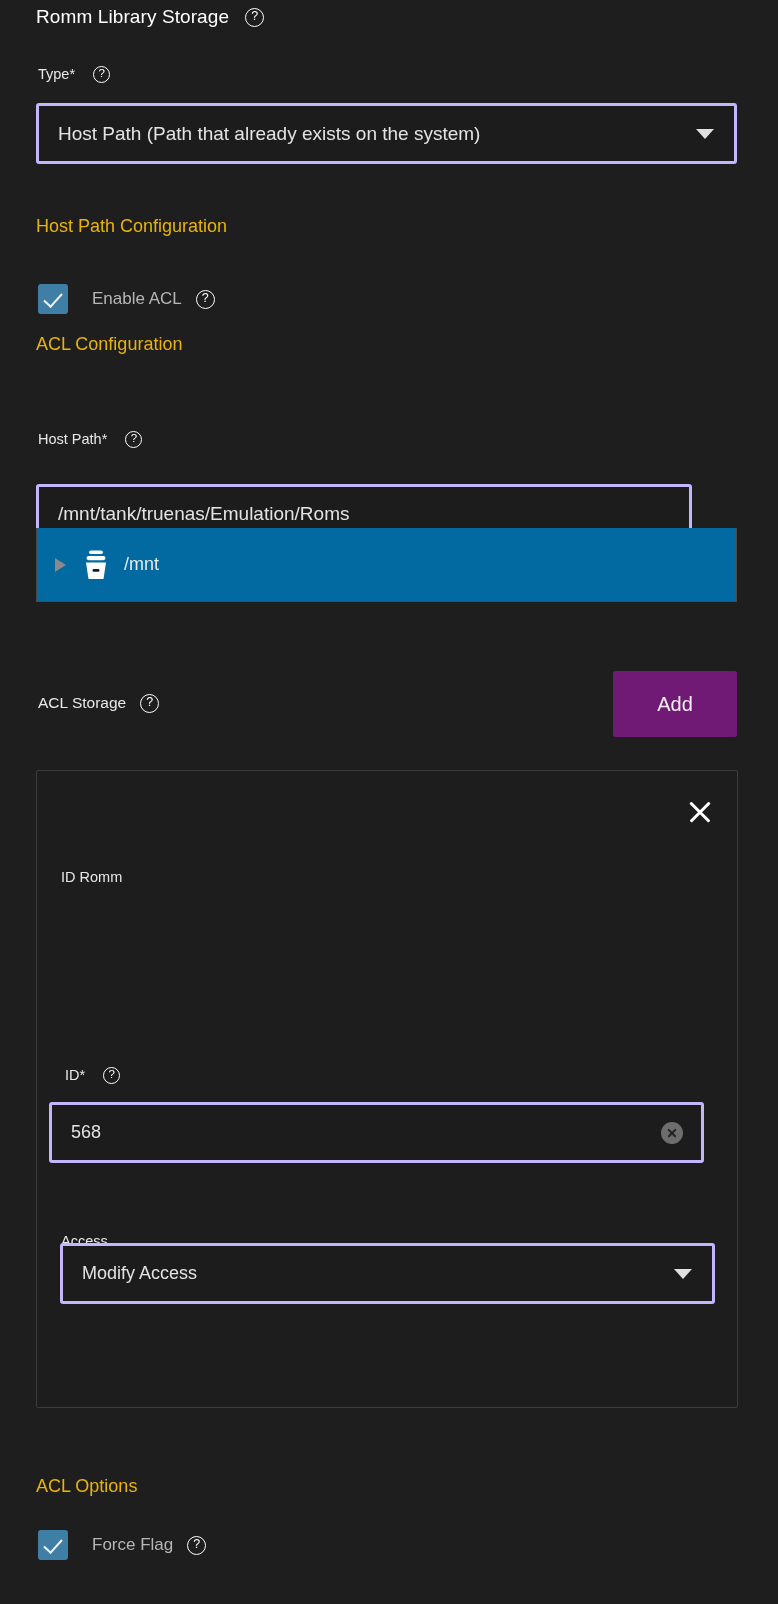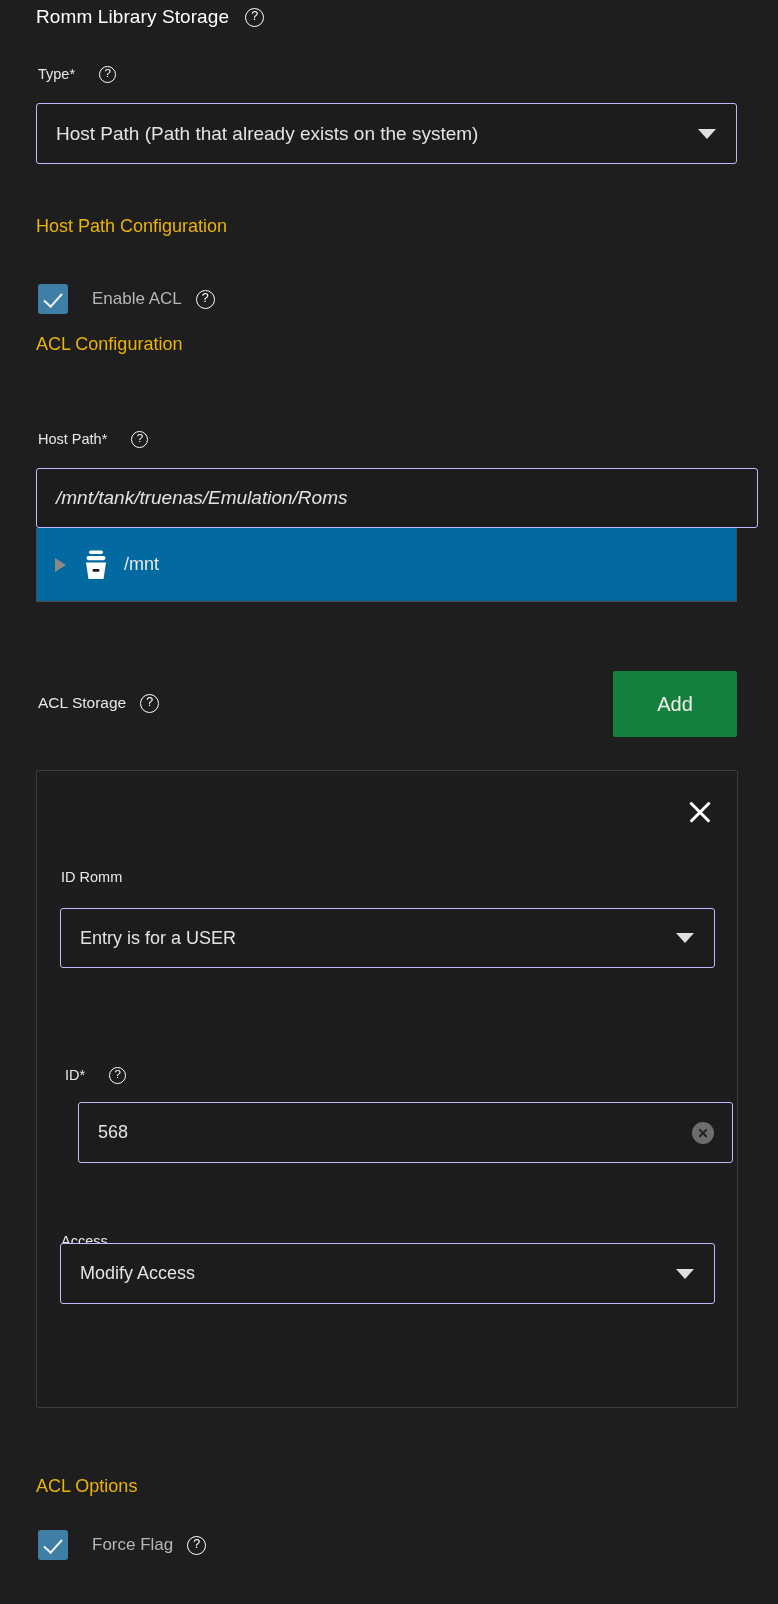--- a/index.html
+++ b/index.html
@@ -59,27 +59,27 @@
     cursor: pointer;
     flex: 0 0 auto;
     padding-bottom: 1px;
   }
   .help-icon.sm {
     width: 17px; height: 17px; font-size: 11.5px; border-width: 1.5px;
   }
 
   
   .row { display: flex; align-items: center; }
-  .gap10 { gap: 24px; align-items: center; }
+  .gap10 { gap: 18px; align-items: center; }
   .gap14 { gap: 14px; }
 
   
   .box {
     background: #1c1c1c;
-    border: 1px solid #c4b5fd;
+    border: 3px solid #c4b5fd;
     border-radius: 3px;
     display: flex;
     align-items: center;
     position: relative;
   }
   .box .value {
     font-size: 19px;
     color: #e3e3e3;
     padding-left: 19px;
     white-space: nowrap;
@@ -151,21 +151,21 @@
     border-left: 11px solid #8a8a8a;
     margin-right: 16px;
     flex: 0 0 auto;
     cursor: pointer;
   }
   .dataset-icon { width: 28px; height: 30px; flex: 0 0 auto; margin-right: 14px; }
   .tree-label { font-size: 18px; color: #eaeaea; }
 
   
   .add-btn {
-    background: #15803d;
+    background: #701a75;
     color: #f0f0f0;
     border: none;
     border-radius: 2px;
     font-size: 20px;
     font-family: "Liberation Sans", sans-serif;
     cursor: pointer;
     display: flex; align-items: center; justify-content: center;
   }
 
   
@@ -223,21 +223,21 @@
 
 <div class="abs sub-heading" style="left:36px; top:334px;">ACL Configuration</div>
 
 <div class="abs row gap10" style="left:38px; top:428px; height:22px;">
   <span class="field-label">
     <span>Host Path</span><span class="req">*</span>
   </span>
   <span class="help-icon sm">?</span>
 </div>
 
-<div class="abs box" style="left:36px; top:468px; width:722px; height:60px;font-style:italic;">
+<div class="abs box" style="left:36px; top:484px; width:656px; height:60px;">
   <span class="value">/mnt/tank/truenas/Emulation/Roms</span>
 </div>
 
 <div class="abs tree-panel" style="left:36px; top:528px; width:701px; height:74px;">
   <div class="tree-row">
     <span class="tree-caret"></span>
     <span class="dataset-icon">
       <svg viewBox="0 0 28 30" width="28" height="30" aria-hidden="true">
         <rect x="7" y="0.5" width="14" height="3.6" rx="1.8" fill="#ffffff"></rect>
         <rect x="4.5" y="6" width="19" height="4.2" rx="2.1" fill="#ffffff"></rect>
@@ -255,33 +255,29 @@
 </div>
 
 <button class="abs add-btn" style="left:613px; top:671px; width:124px; height:66px;">Add</button>
 
 <div class="abs entry-card" style="left:36px; top:770px; width:702px; height:638px;">
 
   <span class="close-x" style="right:20px; top:24px;"></span>
 
   <div class="abs field-label" style="left:24px; top:98px;">ID Romm</div>
 
-  <div class="abs box" style="left:23px; top:137px; width:655px; height:60px;">
-    <span class="value small">Entry is for a USER</span>
-    <span class="caret"></span>
-  </div>
 
   <div class="abs row gap10" style="left:28px; top:1063px; height:22px; top:293px;">
     <span class="field-label">
       <span>ID</span><span class="req">*</span>
     </span>
     <span class="help-icon sm">?</span>
   </div>
 
-  <div class="abs box" style="left:41px; top:331px; width:655px; height:61px;">
+  <div class="abs box" style="left:12px; top:331px; width:655px; height:61px;">
     <span class="value small">568</span>
     <span class="clear-btn"></span>
   </div>
 
   <div class="abs field-label" style="left:24px; top:462px;">Access</div>
 
   <div class="abs box" style="left:23px; top:472px; width:655px; height:61px;">
     <span class="value small">Modify Access</span>
     <span class="caret"></span>
   </div>

